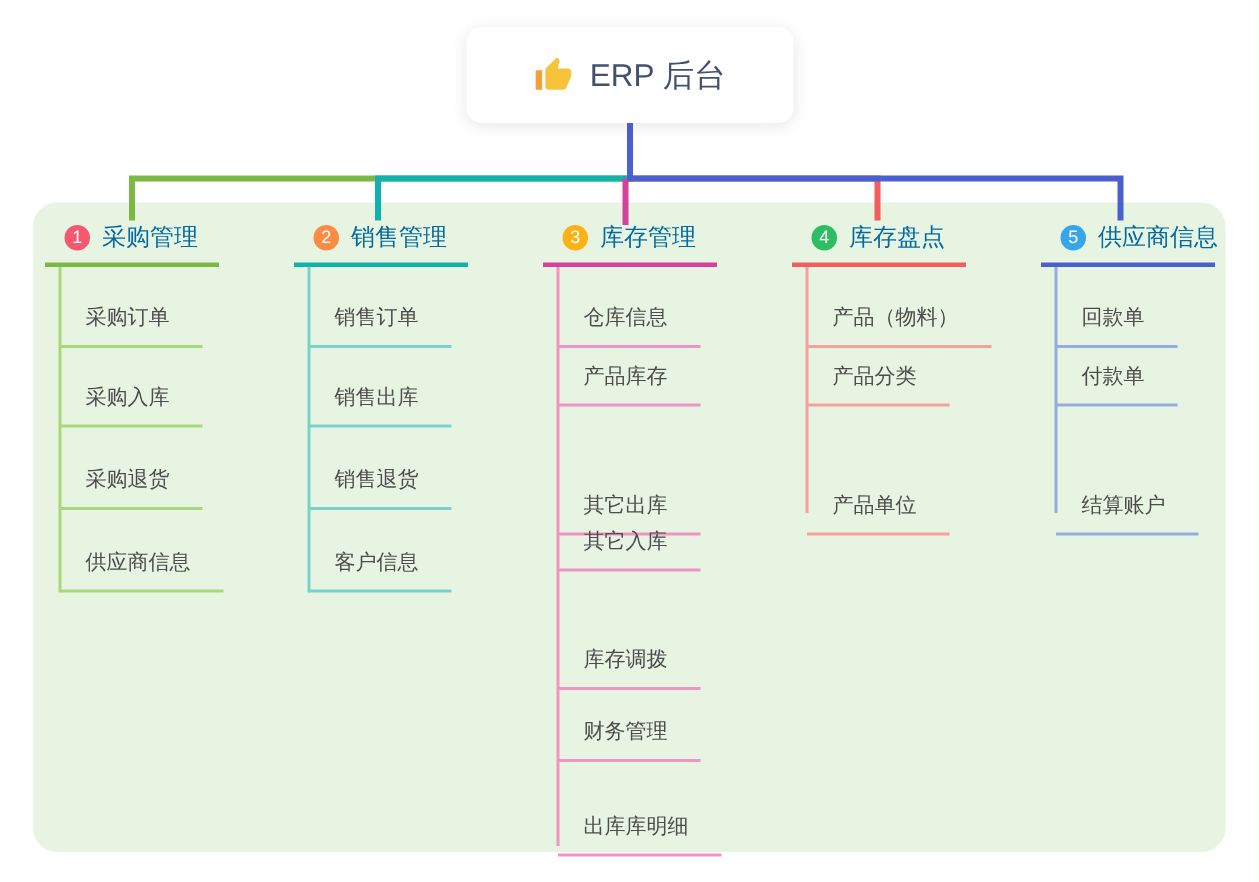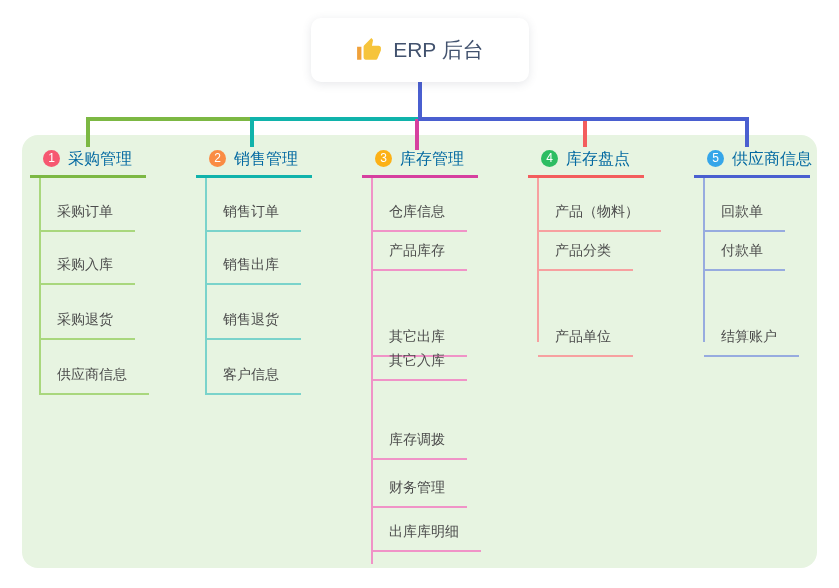--- a/index.html
+++ b/index.html
@@ -55,21 +55,21 @@
   .sp54 .child:nth-child(2){ top: 78px; }
   .sp54 .child:nth-child(3){ top: 133px; text-align: center; }
   .sp54 .child:nth-child(4){ top: 188px; }
   
   .sp55 .child:nth-child(1){ top: 25px; }
   .sp55 .child:nth-child(2){ top: 64px; }
   .sp55 .child:nth-child(3){ top: 150px; }
   .sp55 .child:nth-child(4){ top: 174px; }
   .sp55 .child:nth-child(5){ top: 253px; }
   .sp55 .child:nth-child(6){ top: 301px; }
-  .sp55 .child:nth-child(7){ top: 345px; }
+  .sp55 .child:nth-child(7){ top: 364px; }
 
   
   .b1 { --pl:#7cb843; --bc:#f65871; --cl:#a9d77d; }
   .b2 { --pl:#10b3ab; --bc:#fa8c44; --cl:#7ad3cb; }
   .b3 { --pl:#d6409f; --bc:#fcb116; --cl:#f093c7; }
   .b4 { --pl:#f35d5d; --bc:#2dbd62; --cl:#f7a0a0; }
   .b5 { --pl:#4a5fd0; --bc:#36a6e9; --cl:#97abdf; }
   .h1 { left: 30px; }  .c1 { left: 40px; }
   .h2 { left: 196px; } .c2 { left: 206px; }
   .h3 { left: 362px; } .c3 { left: 372px; }

